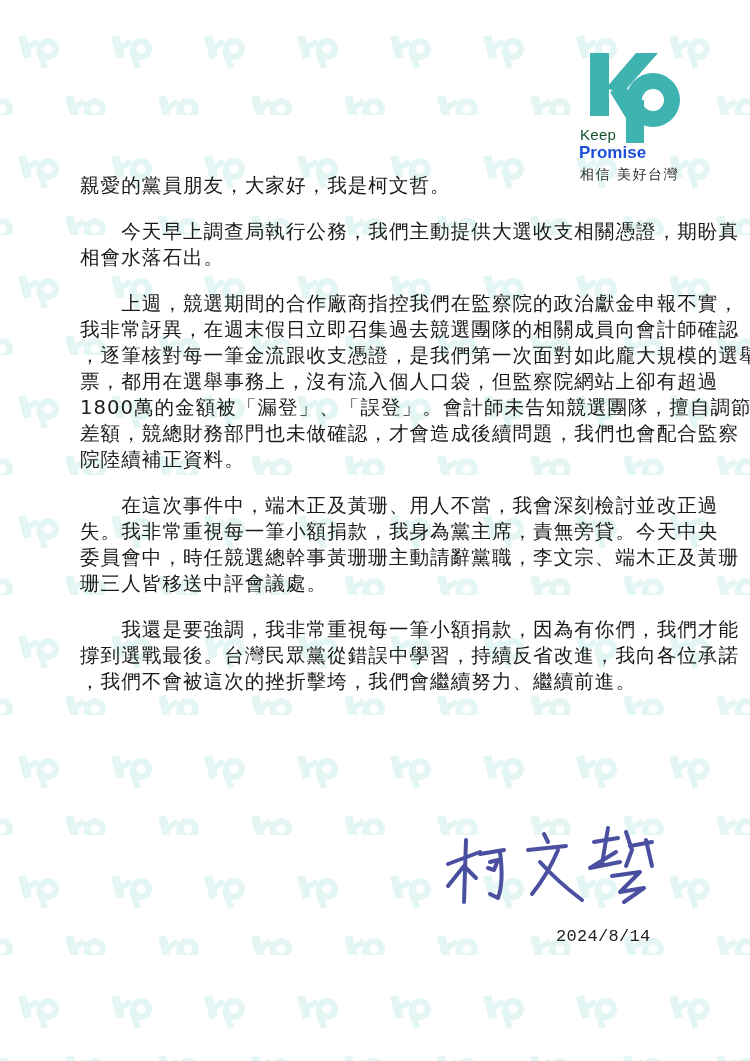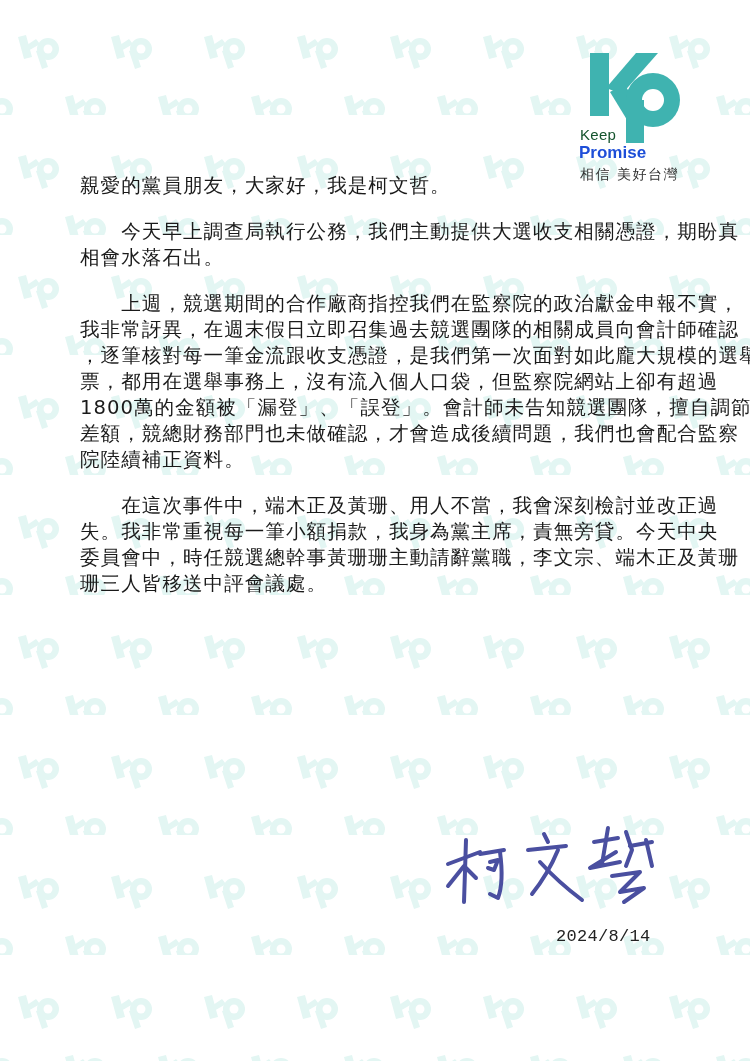--- a/index.html
+++ b/index.html
@@ -93,20 +93,23 @@
 <span>1800萬的金額被「漏登」、「誤登」。會計師未告知競選團隊，擅自調節</span>
 <span>差額，競總財務部門也未做確認，才會造成後續問題，我們也會配合監察</span>
 <span>院陸續補正資料。</span></p>
 
 
   <p class="para"><span>　　在這次事件中，端木正及黃珊、用人不當，我會深刻檢討並改正過</span>
 <span>失。我非常重視每一筆小額捐款，我身為黨主席，責無旁貸。今天中央</span>
 <span>委員會中，時任競選總幹事黃珊珊主動請辭黨職，李文宗、端木正及黃珊</span>
 <span>珊三人皆移送中評會議處。</span></p>
 
+  <p class="para"><span>　　我還是要強調，我非常重視每一筆小額捐款，因為有你們，我們才能</span>
+<span>撐到選戰最後。台灣民眾黨從錯誤中學習，持續反省改進，我向各位承諾</span>
+<span>，我們不會被這次的挫折擊垮，我們會繼續努力、繼續前進。</span></p>
 </div>
 
 <svg class="signature" width="230" height="90" viewBox="0 0 230 90">
   <title>柯文哲</title>
   <g fill="none" stroke="#4a4fa0" stroke-width="4" stroke-linecap="round" stroke-linejoin="round">
 
     <path d="M8 42 L40 30"></path>
     <path d="M26 18 L24 80"></path>
     <path d="M24 44 L8 64"></path>
     <path d="M26 46 L36 56"></path>

